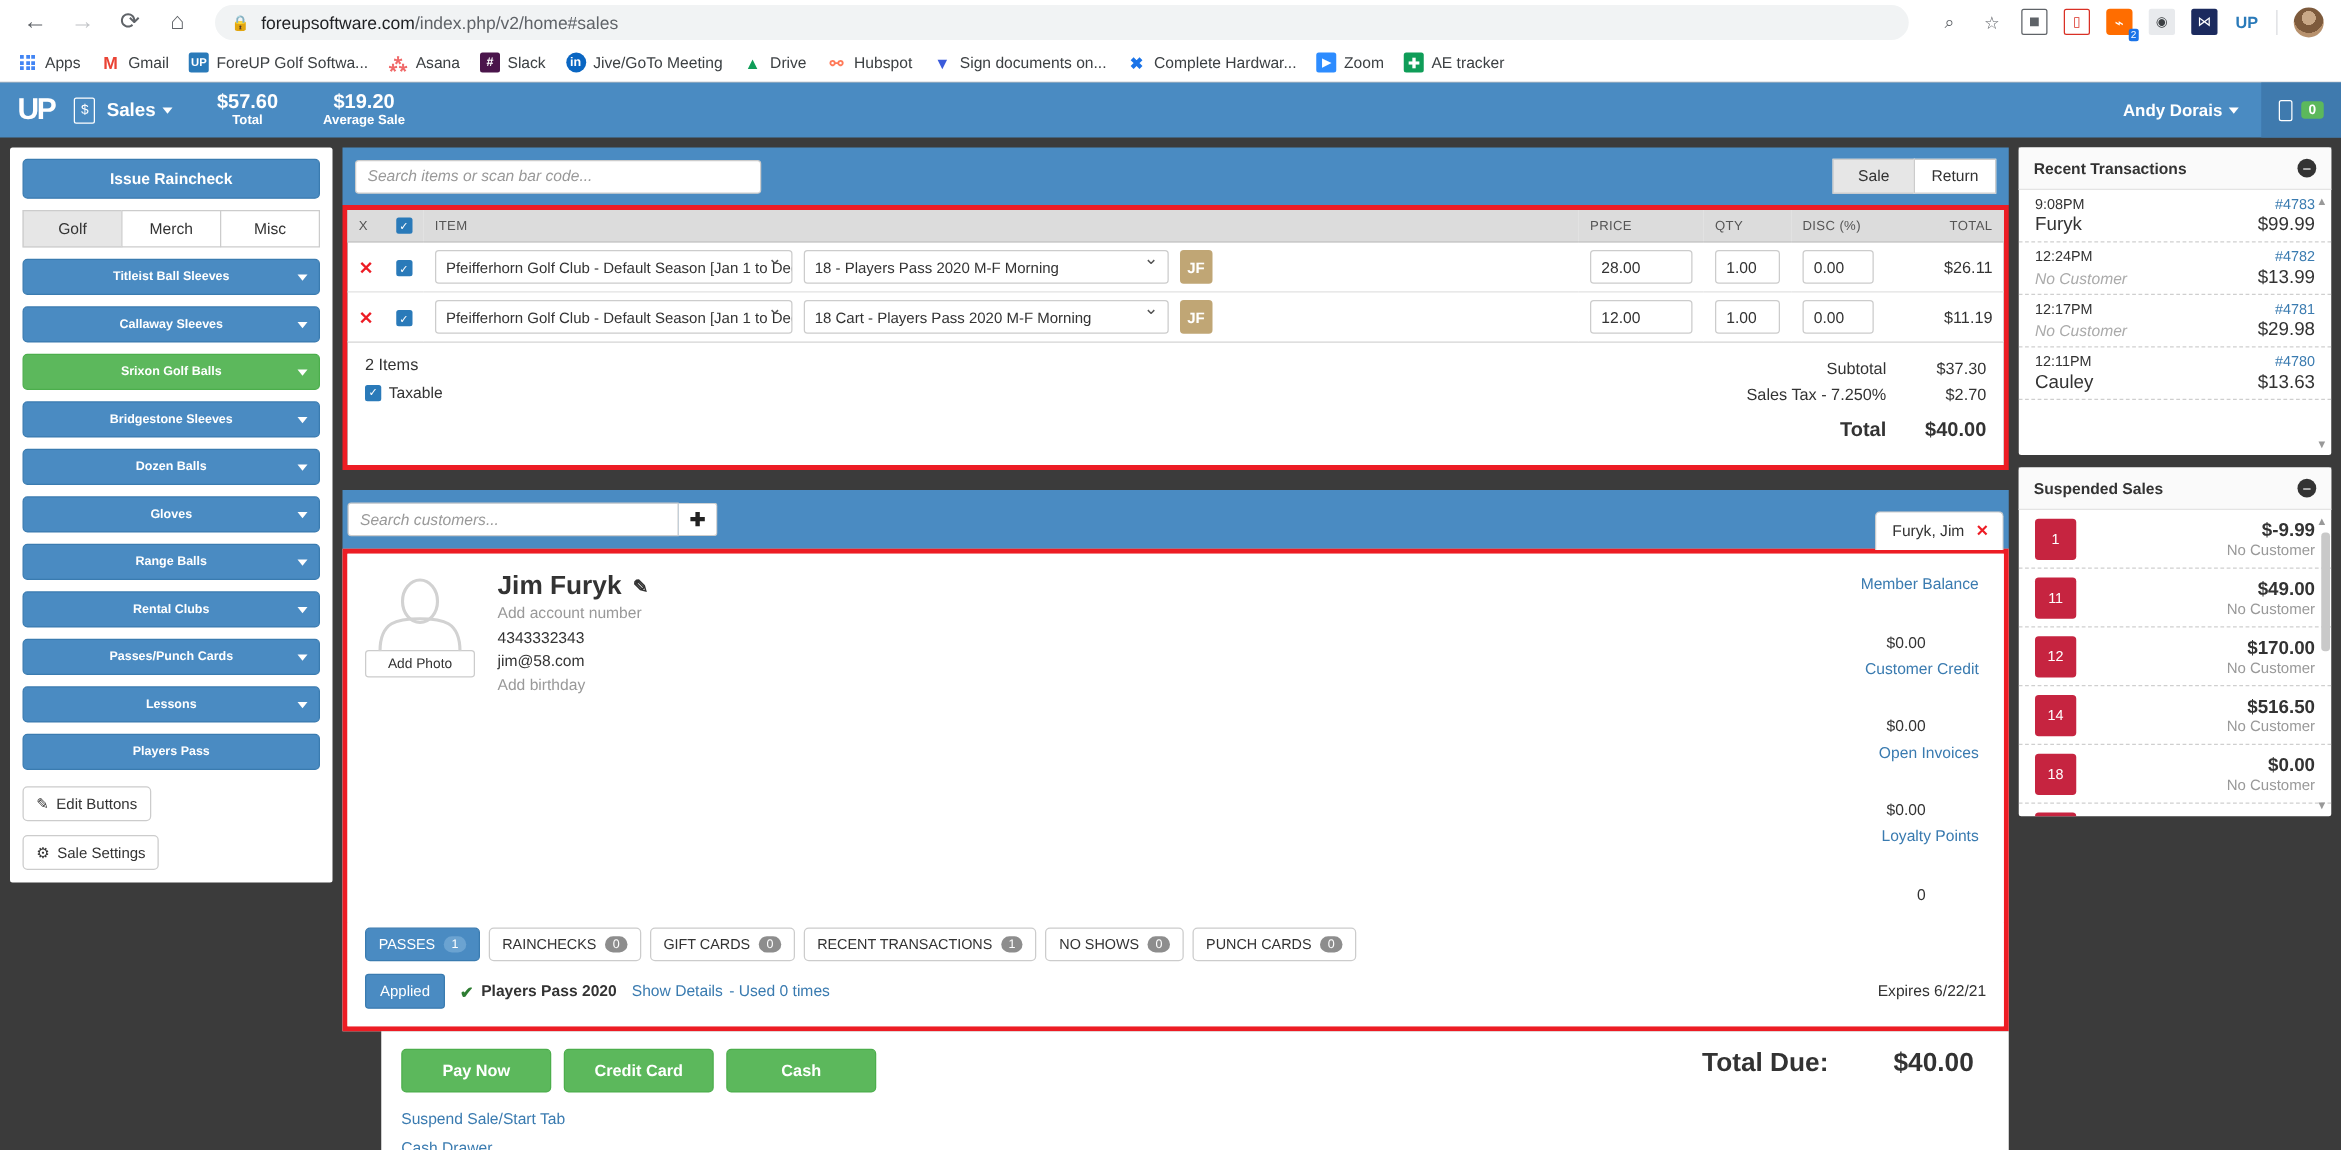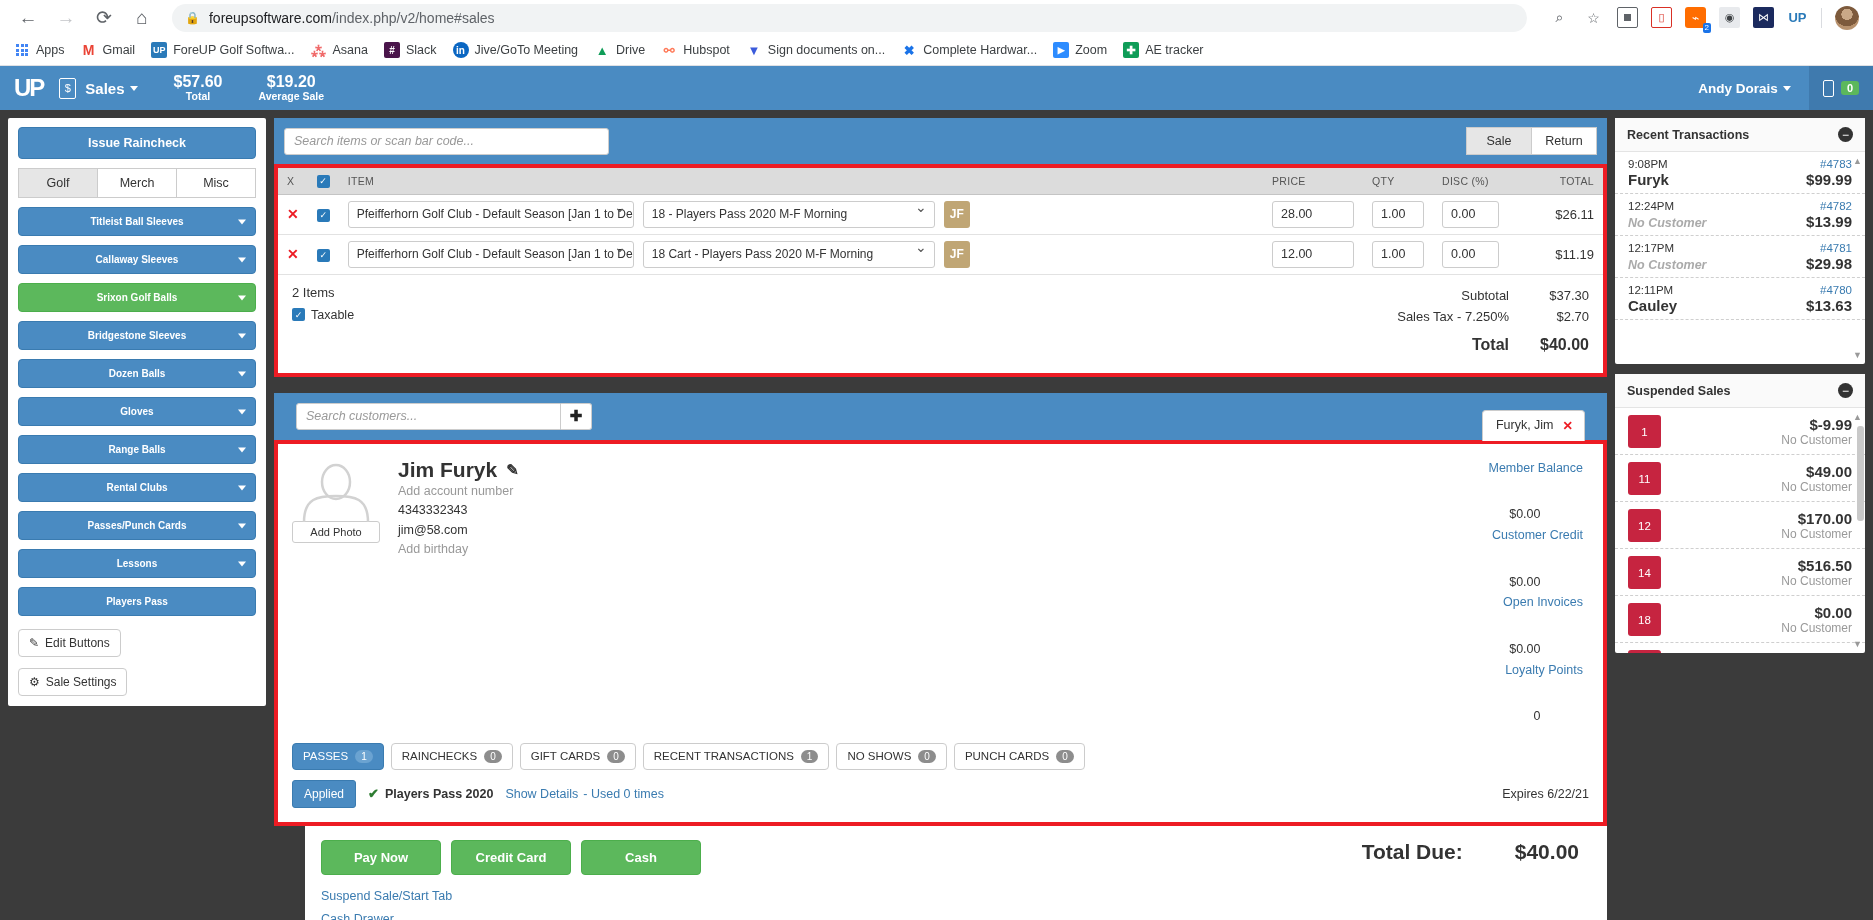--- a/index.html
+++ b/index.html
@@ -121,21 +121,21 @@
   .tot-cell { text-align:right; font-size:13px; }
   .summary { background:#fff; padding:10px 14px 14px 14px; display:flex; }
   .summary .left { font-size:13px; }
   .summary .right { margin-left:auto; font-size:13px; }
   .sum-row { display:flex; justify-content:flex-end; gap:18px; line-height:1.65; }
   .sum-row .lbl { text-align:right; }
   .sum-row .val { width:62px; text-align:right; }
   .sum-row.total { font-weight:bold; font-size:16px; margin-top:5px; }
   .taxable { display:flex; align-items:center; gap:6px; margin-top:8px; font-size:12.5px; }
   
-  .cust-bar { background:#4a8bc2; padding:8px 22px; display:flex; align-items:center; }
+  .cust-bar { background:#4a8bc2; padding:8px 4px; display:flex; align-items:center; }
   .cust-search { width:265px; height:27px; background:#fff; border:1px solid #ccc; border-radius:3px 0 0 3px;
                  font-size:12.5px; font-style:italic; color:#999; display:flex; align-items:center;
                  padding:0 9px; }
   .plus-btn { width:31px; height:27px; background:#fff; border:1px solid #ccc; border-left:none;
               border-radius:0 3px 3px 0; display:flex; align-items:center; justify-content:center;
               font-size:15px; font-weight:bold; color:#222; }
   .cust-tab { margin-left:auto; background:#fff; border:1px solid #ccc; border-bottom:none;
               border-radius:4px 4px 0 0; padding:7px 11px 8px 13px; font-size:12.5px;
               display:flex; align-items:center; gap:9px; position:relative; top:9px; }
   .cust-tab .xx { color:#ed1c24; font-weight:bold; }
@@ -185,21 +185,21 @@
   .w-head { display:flex; align-items:center; padding:9px 12px; border-bottom:1px solid #e4e4e4;
             background:#fafafa; }
   .w-title { font-size:12.5px; font-weight:bold; color:#333; }
   .minus { margin-left:auto; width:15px; height:15px; border-radius:50%; background:#333;
            display:flex; align-items:center; justify-content:center; color:#fff; font-size:12px;
            line-height:1; }
   .w-body { position:relative; }
   .tx { padding:6px 13px 5px 13px; border-bottom:1px dashed #cfcfcf; }
   .tx-top { display:flex; justify-content:space-between; font-size:11.5px; }
   .tx-top .id { color:#3a7bb0; }
-  .tx-bot { display:flex; justify-content:space-between; font-size:15px; margin-top:1px;font-weight:bold; }
+  .tx-bot { display:flex; justify-content:space-between; font-size:15px; margin-top:1px; }
   .tx-bot .nocust { font-style:italic; color:#aaa; font-size:12.5px; align-self:flex-end; }
   .scroll-arrow { position:absolute; right:3px; color:#999; font-size:9px; }
   .sus { display:flex; align-items:center; padding:7px 13px 6px 13px; border-bottom:1px dashed #cfcfcf; gap:12px; }
   .sus-num { width:33px; height:33px; background:#c62440; color:#fff; border-radius:3px;
              display:flex; align-items:center; justify-content:center; font-size:11.5px; }
   .sus-right { margin-left:auto; text-align:right; }
   .sus-amt { font-size:15px; font-weight:bold; }
   .sus-cust { font-size:12px; color:#999; }
   .sbar { position:absolute; right:1px; width:7px; background:#c9c9c9; border-radius:3px; }
 </style>

